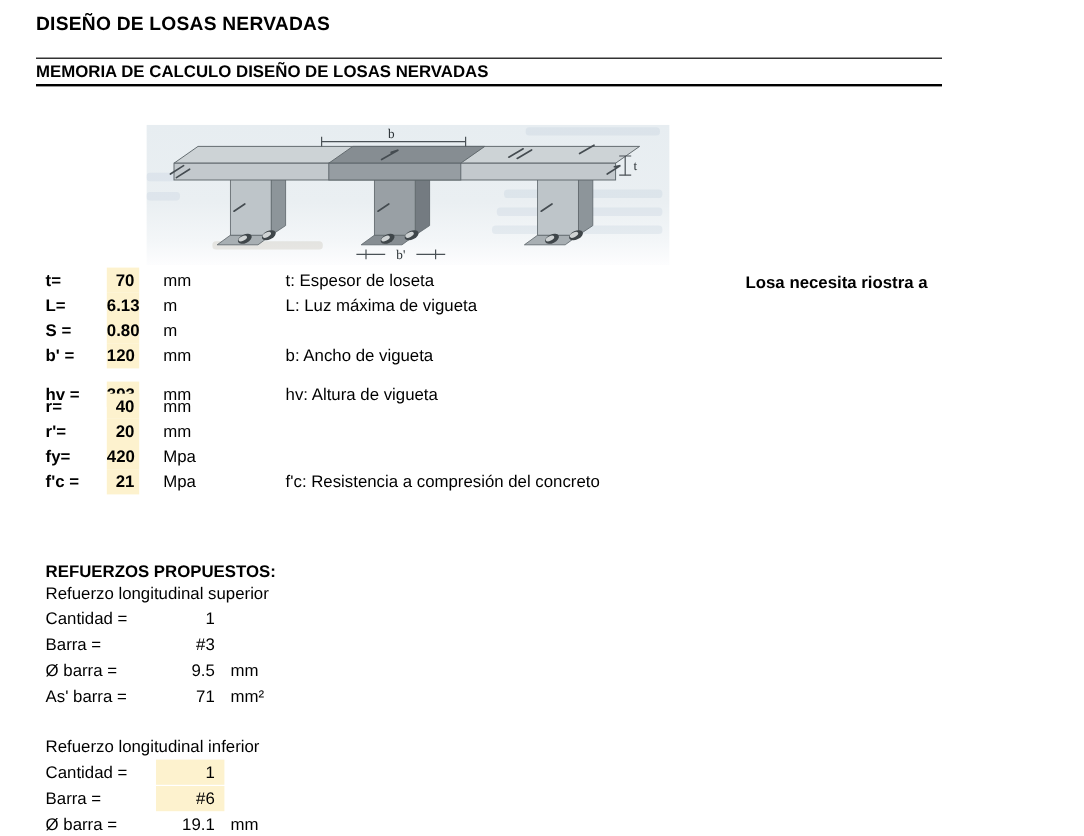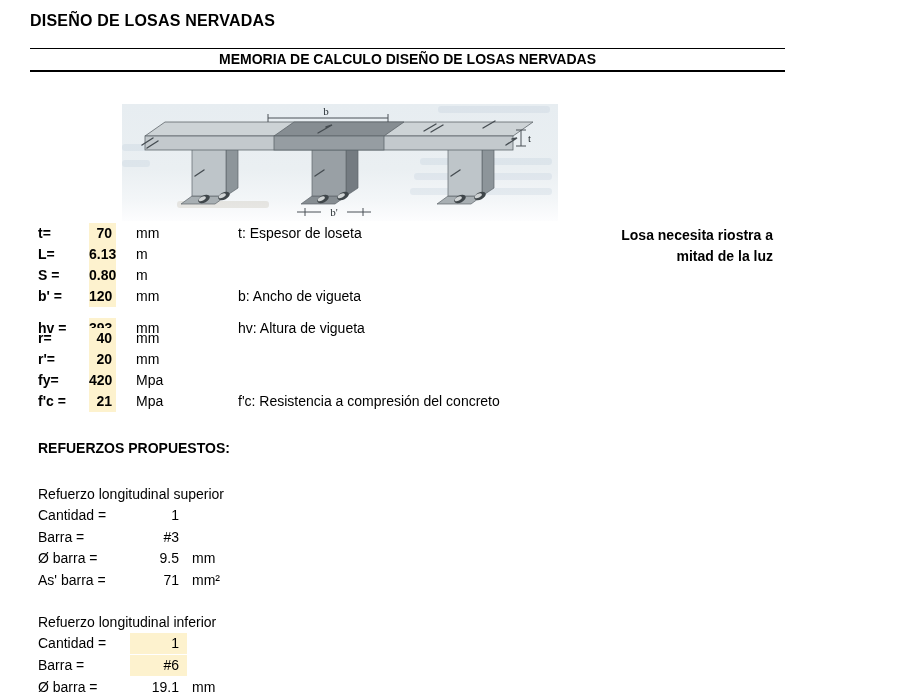--- a/index.html
+++ b/index.html
@@ -14,21 +14,21 @@
 
   .title {
     position:absolute; left:30px; top:12px;
     font-size:16px; font-weight:700; letter-spacing:.2px;text-align:right;
   }
   .rule { position:absolute; left:30px; width:755px; background:#000; }
   .rule-top { top:48px; height:1.4px; }
   .rule-bottom { top:70px; height:2px; }
   .subtitle {
     position:absolute; left:30px; top:51px; width:755px;
-    text-align:center; font-weight:700; font-size:14px;
+    font-weight:700; font-size:14px;
   }
 
   .figure { position:absolute; left:122px; top:104px; width:436px; height:117px; }
 
   .row { position:absolute; left:0; width:903px; height:21px; }
   .row > span {
     position:absolute; top:0; height:21px; line-height:21px;
     font-size:14px; white-space:nowrap; box-sizing:border-box;
   }
   .p-label { left:38px; font-weight:700; }
@@ -38,21 +38,21 @@
   }
   .p-unit { left:136px; }
   .p-desc { left:238px; }
 
   .side-note {
     position:absolute; left:585px; top:225px; width:188px;
     text-align:right; font-weight:700; font-size:14px; line-height:21px;
   }
 
   .block-title { position:absolute; left:38px; font-size:14px; line-height:21px; white-space:nowrap; }
-  .bold { font-weight:700; }
+  .bold { font-weight:700;margin-top:28px; }
 
   .r-label { left:38px; }
   .r-value { left:130px; width:57px; text-align:right; padding-right:8px; }
   .r-value.hl { background:var(--hl,#FDF2CE); }
   .r-unit { left:192px; }
 </style>
 </head>
 <body>
 
 <div>
@@ -164,33 +164,33 @@
         <line x1="225" y1="108" x2="249" y2="108"></line>
         <line x1="183" y1="104" x2="183" y2="112"></line>
         <line x1="241" y1="104" x2="241" y2="112"></line>
       </g>
       <text x="212" y="112" text-anchor="middle" font-family="Liberation Serif, serif" font-size="11" fill="#2A3135">b'</text>
     </svg>
   </div>
 
   <div class="side-note">
     <div>Losa necesita riostra a</div>
-    <div>mitad de la luz</div>
   </div>
 
   <div class="row" style="top:223px">
     <span class="p-label">t=</span>
     <span class="p-value">70</span>
     <span class="p-unit">mm</span>
     <span class="p-desc">t: Espesor de loseta</span>
   </div>
   <div class="row" style="top:244px">
     <span class="p-label">L=</span>
     <span class="p-value">6.13</span>
     <span class="p-unit">m</span>
+    <span class="p-desc">L: Luz máxima de vigueta</span>
   </div>
   <div class="row" style="top:265px">
     <span class="p-label">S =</span>
     <span class="p-value">0.80</span>
     <span class="p-unit">m</span>
   </div>
   <div class="row" style="top:286px">
     <span class="p-label">b' =</span>
     <span class="p-value">120</span>
     <span class="p-unit">mm</span>

